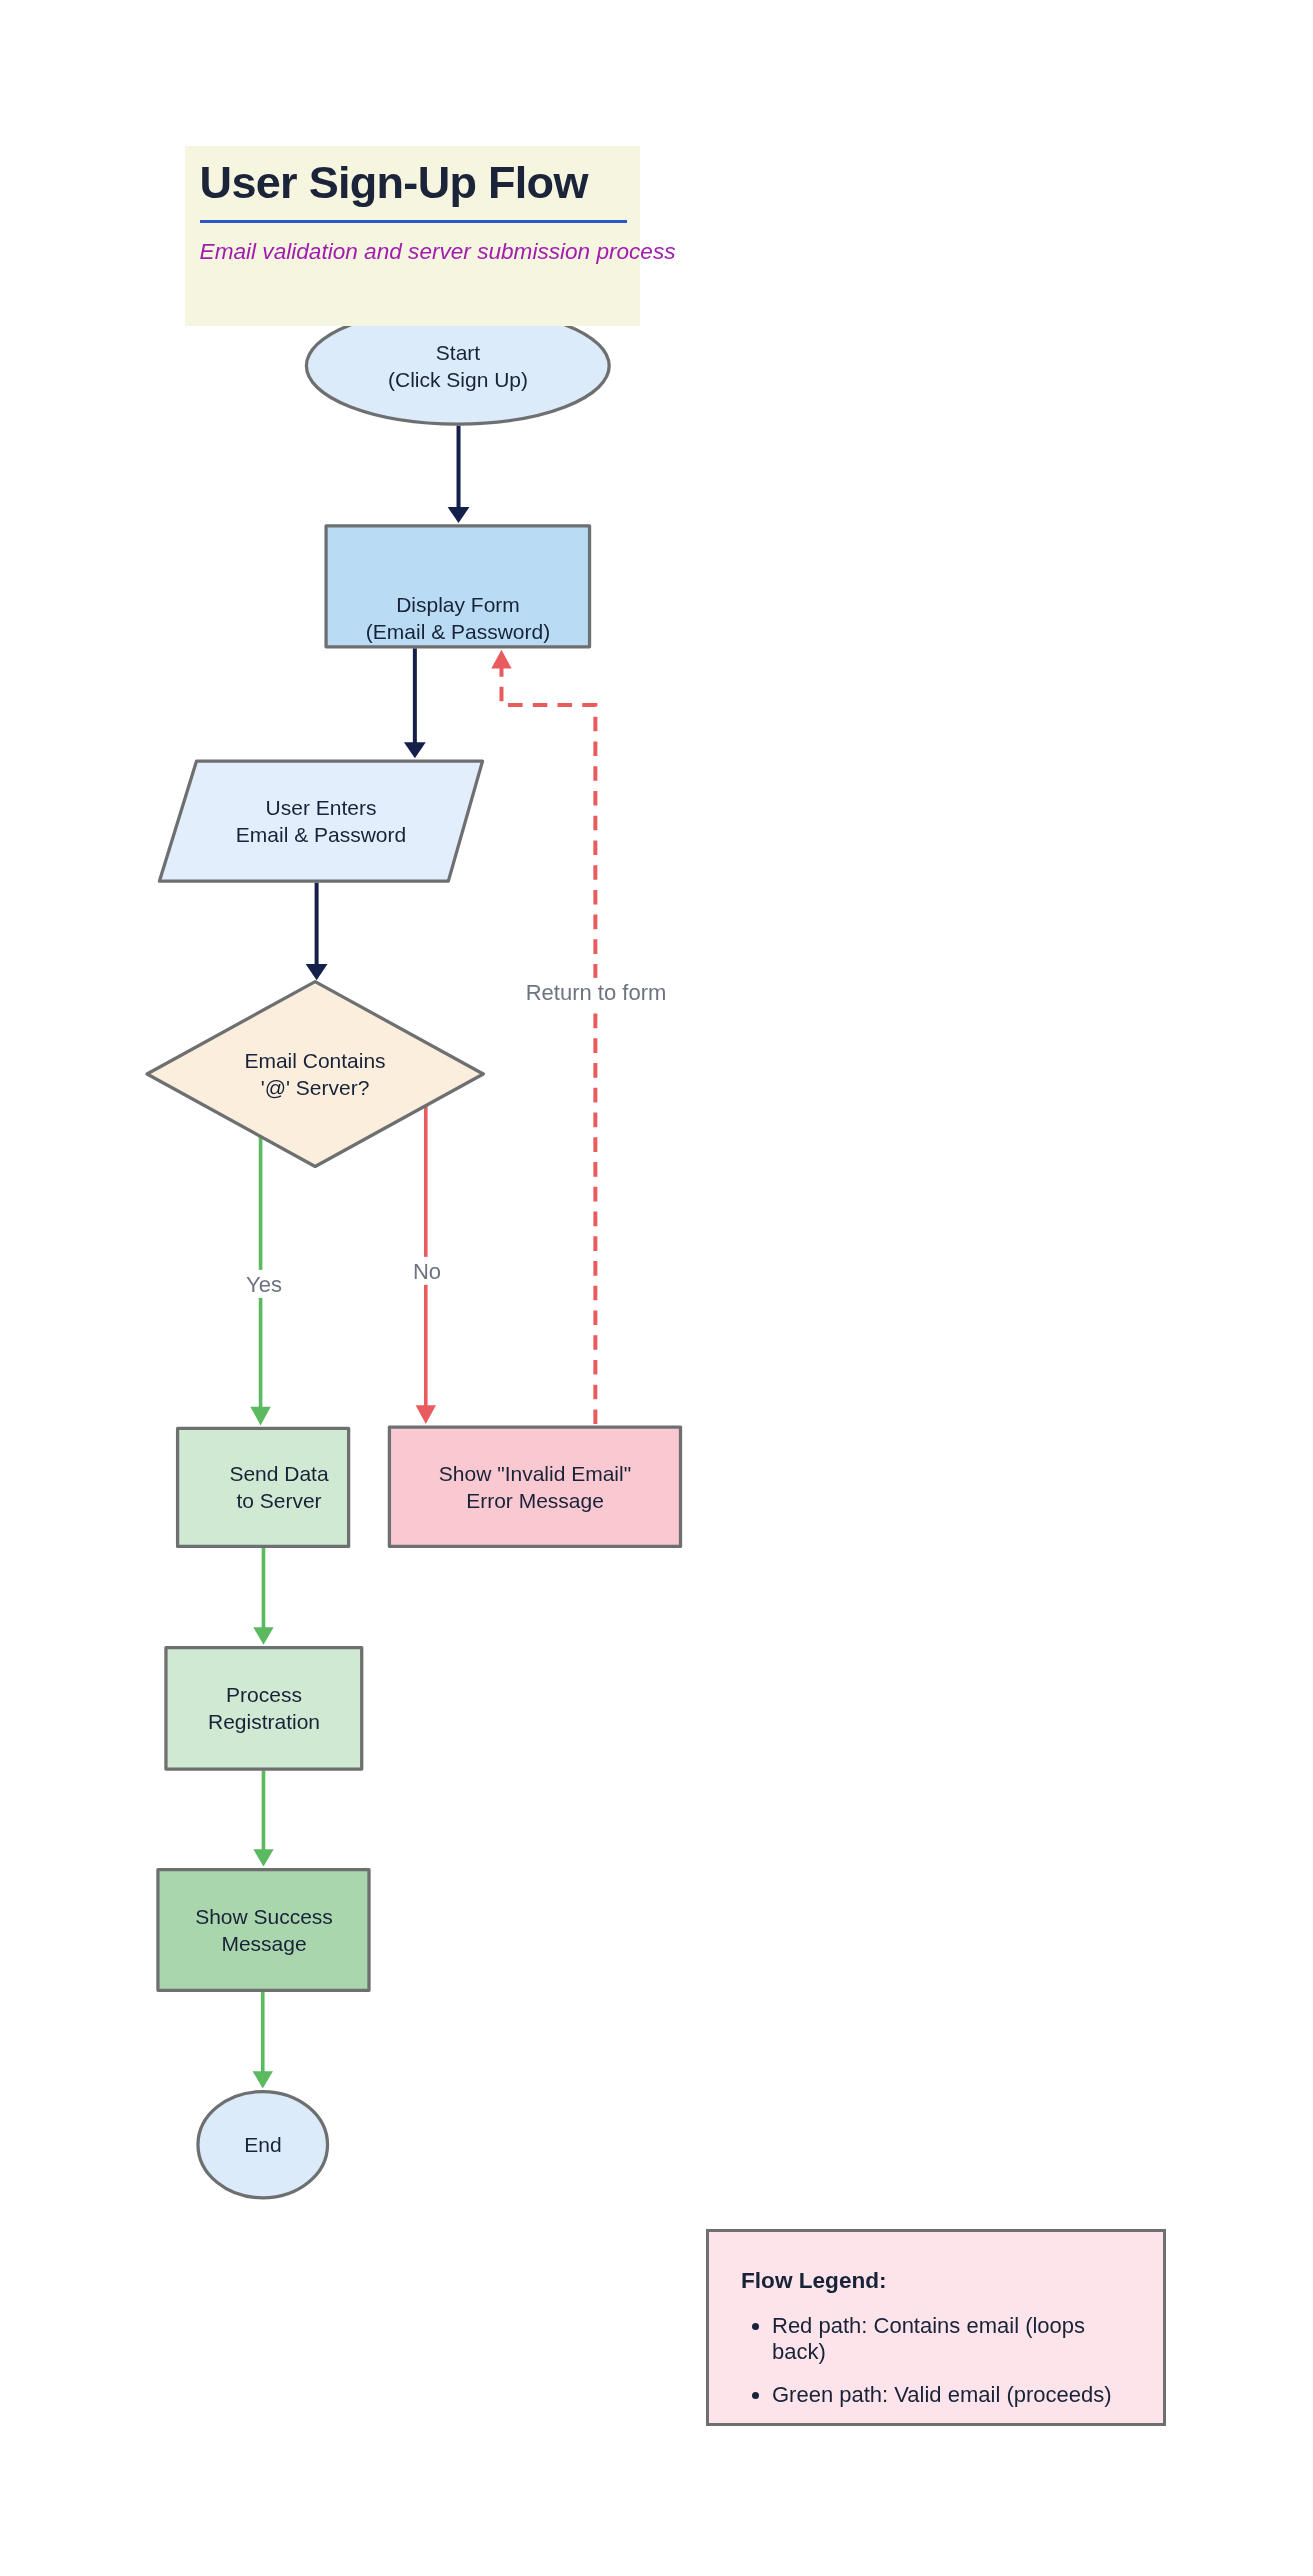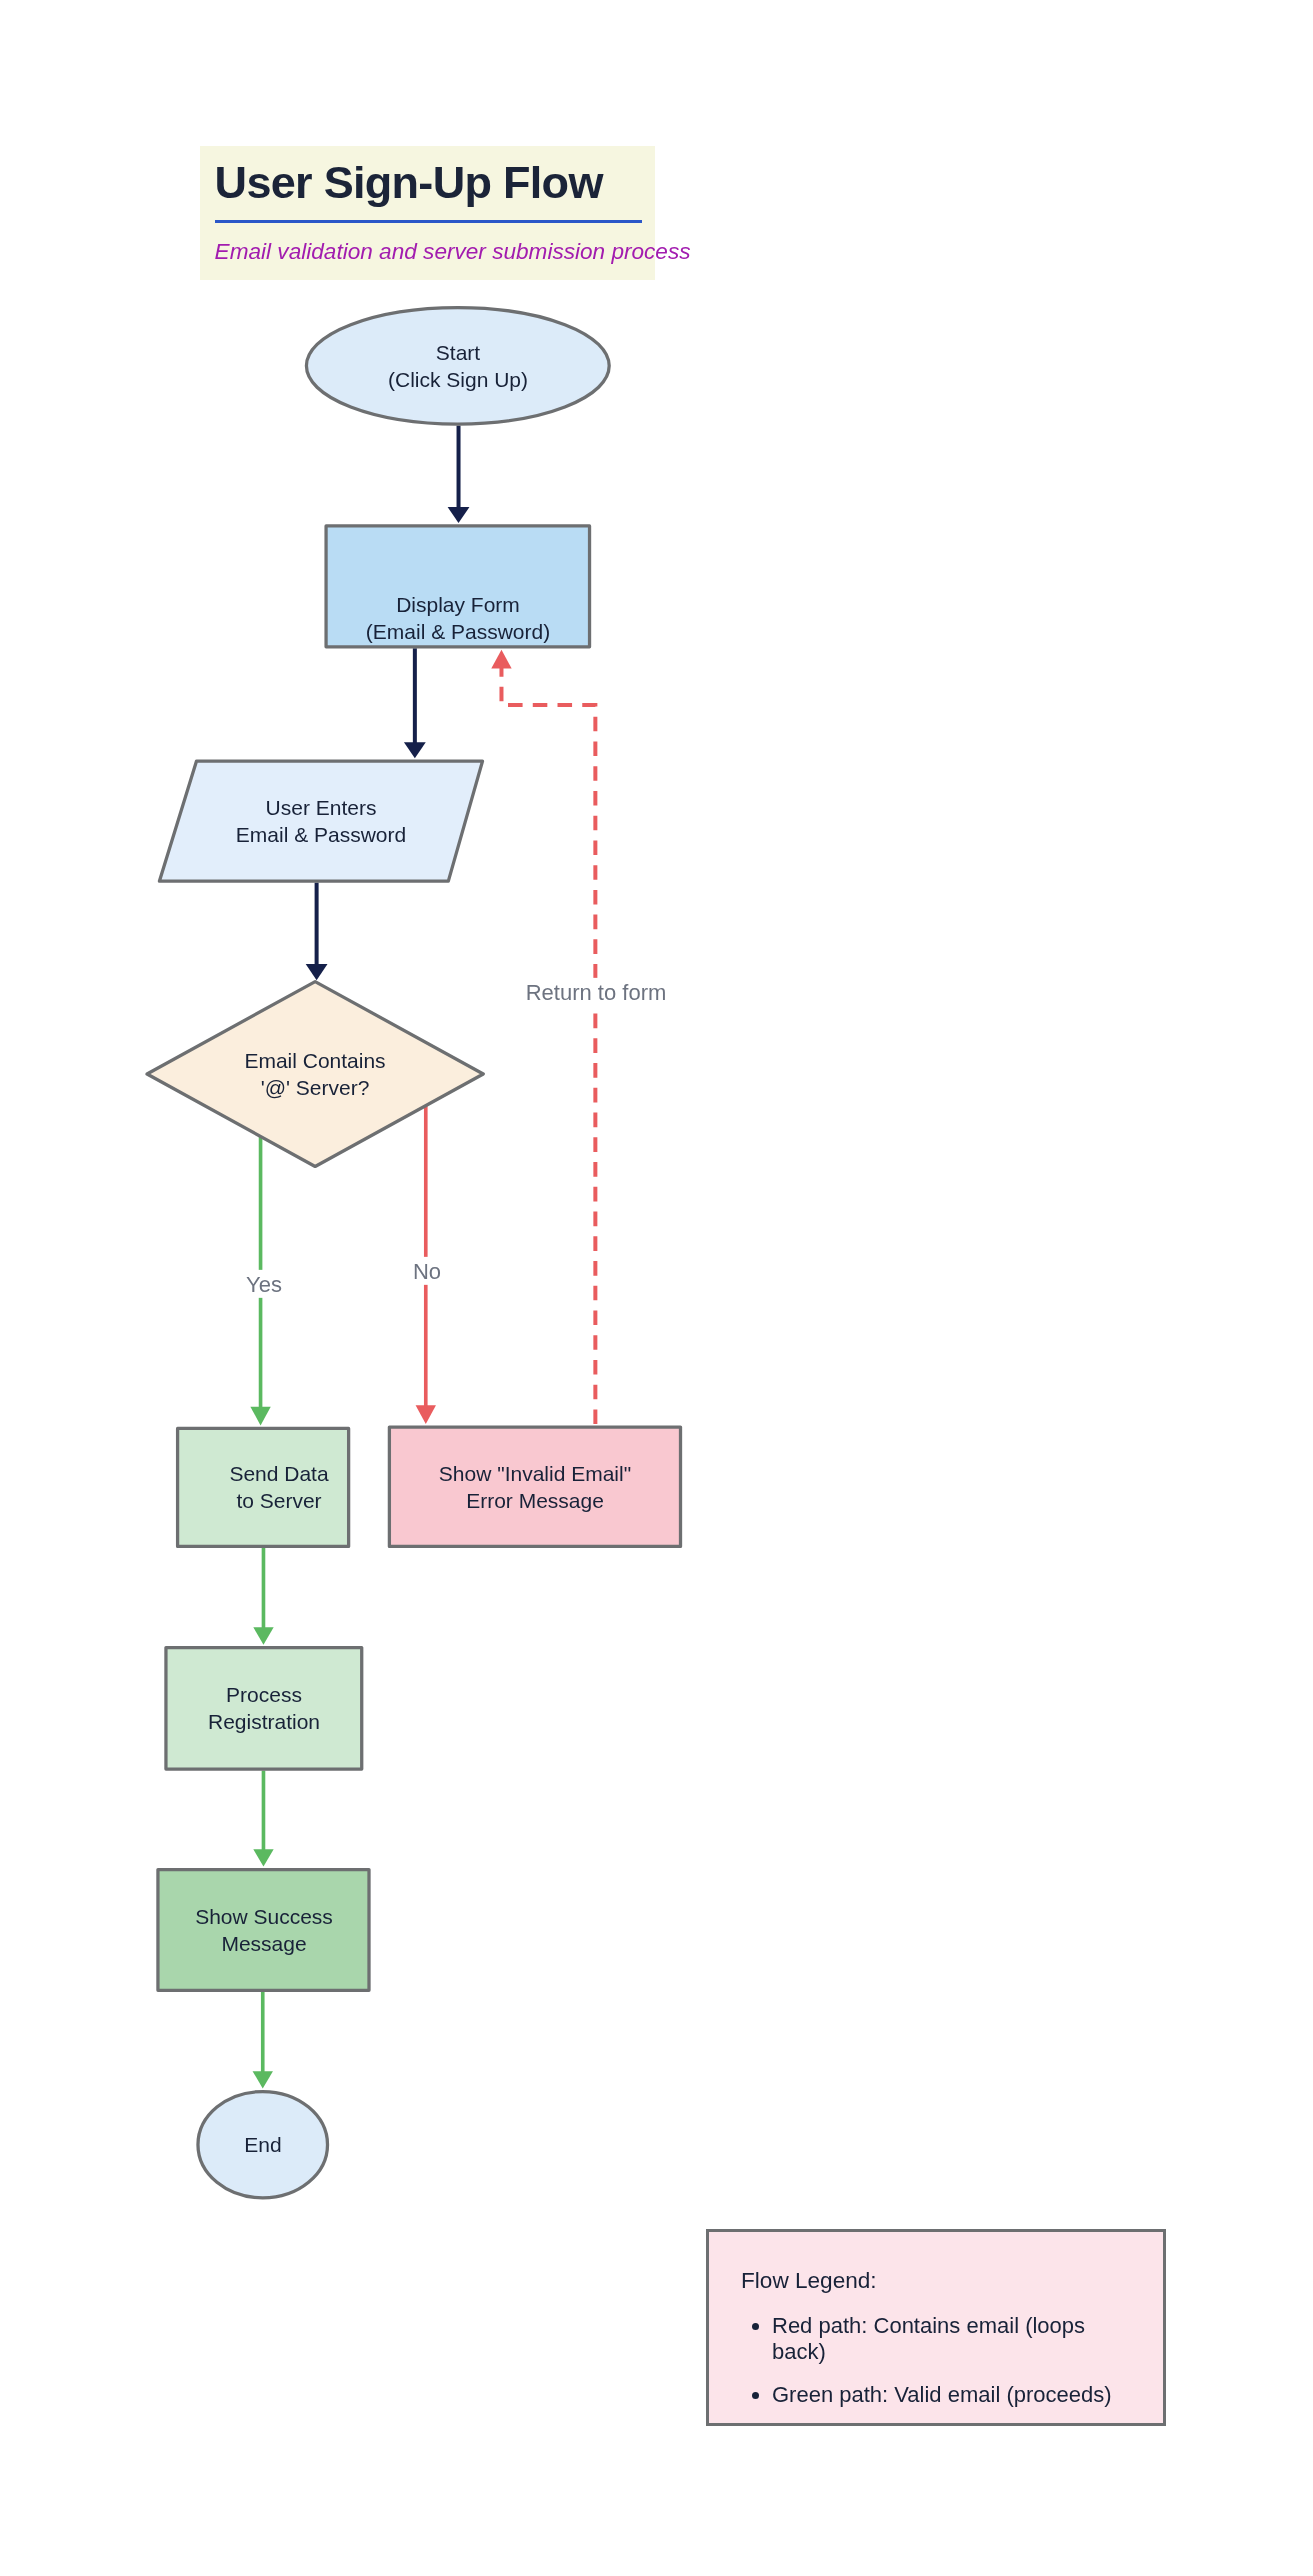--- a/index.html
+++ b/index.html
@@ -30,40 +30,40 @@
   }
   .edge-label{
     position:absolute;transform:translate(-50%,-50%);
     font-size:22px;line-height:1.15;
     color:#6d7380;background:#ffffff;padding:1.5px 7.3px;
     white-space:nowrap;
   }
 
   
   .title-block{
-    position:absolute;left:200px;top:146px;width:455px;height:134px;
+    position:absolute;left:185px;top:146px;width:455px;height:180px;
     background:#f6f6e0;box-sizing:border-box;padding:11.6px 13px 0 14.6px;
   }
   .title-block h1{
     margin:0;font-size:45px;line-height:1.1;font-weight:bold;
     color:#1b2438;letter-spacing:-0.7px;
   }
   .title-rule{height:2.9px;background:#2b57c8;border:none;margin:13px 0 0 0;}
   .subtitle{
     margin-top:16px;font-style:italic;font-size:22.6px;color:#a21caf;
     white-space:nowrap;
   }
 
   
   .legend{
     position:absolute;left:706px;top:2229px;width:460px;height:197px;
     background:#fce4ea;border:3.6px solid #6d6f71;box-sizing:border-box;
     padding:36px 22px 0 32px;color:#182238;
   }
-  .legend-title{font-weight:normal;font-size:22.6px;margin:0;}
+  .legend-title{font-weight:bold;font-size:22.6px;margin:0;}
   .legend ul{margin:19px 0 0 0;padding:0 0 0 31px;list-style:disc;}
   .legend li{font-size:22px;line-height:1.2;margin-bottom:16px;}
 </style>
 </head>
 <body>
 
 <svg class="layer" viewBox="0 0 1804 3538" xmlns="http://www.w3.org/2000/svg">
 
   <line class="navy" x1="630" y1="584" x2="630" y2="700"></line>
   <polygon class="navy-head" points="630,718 615,696 645,696"></polygon>

